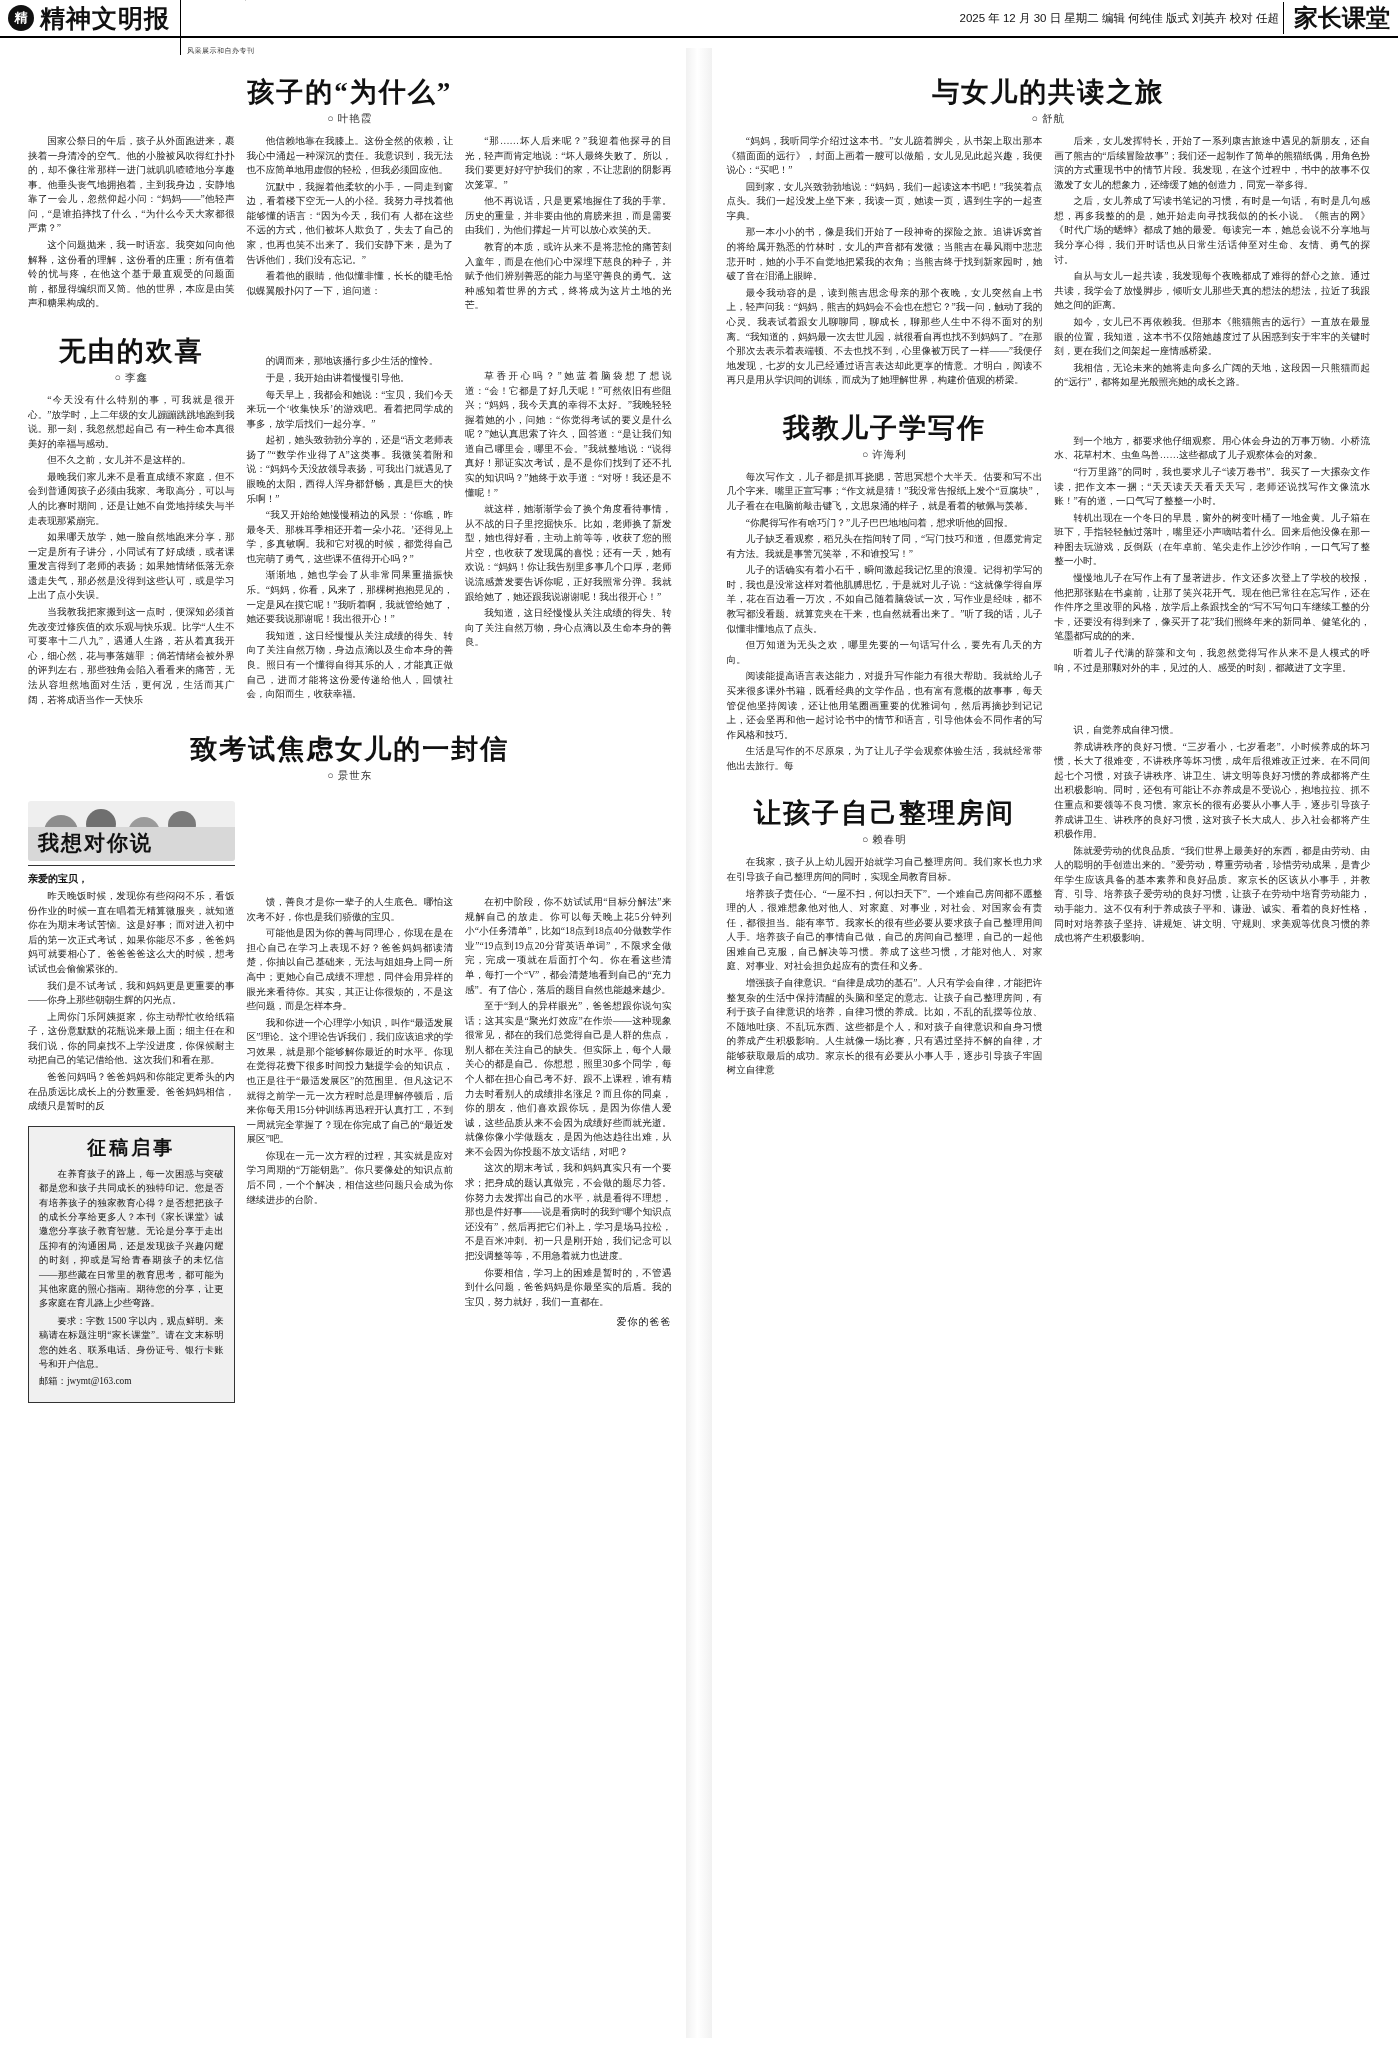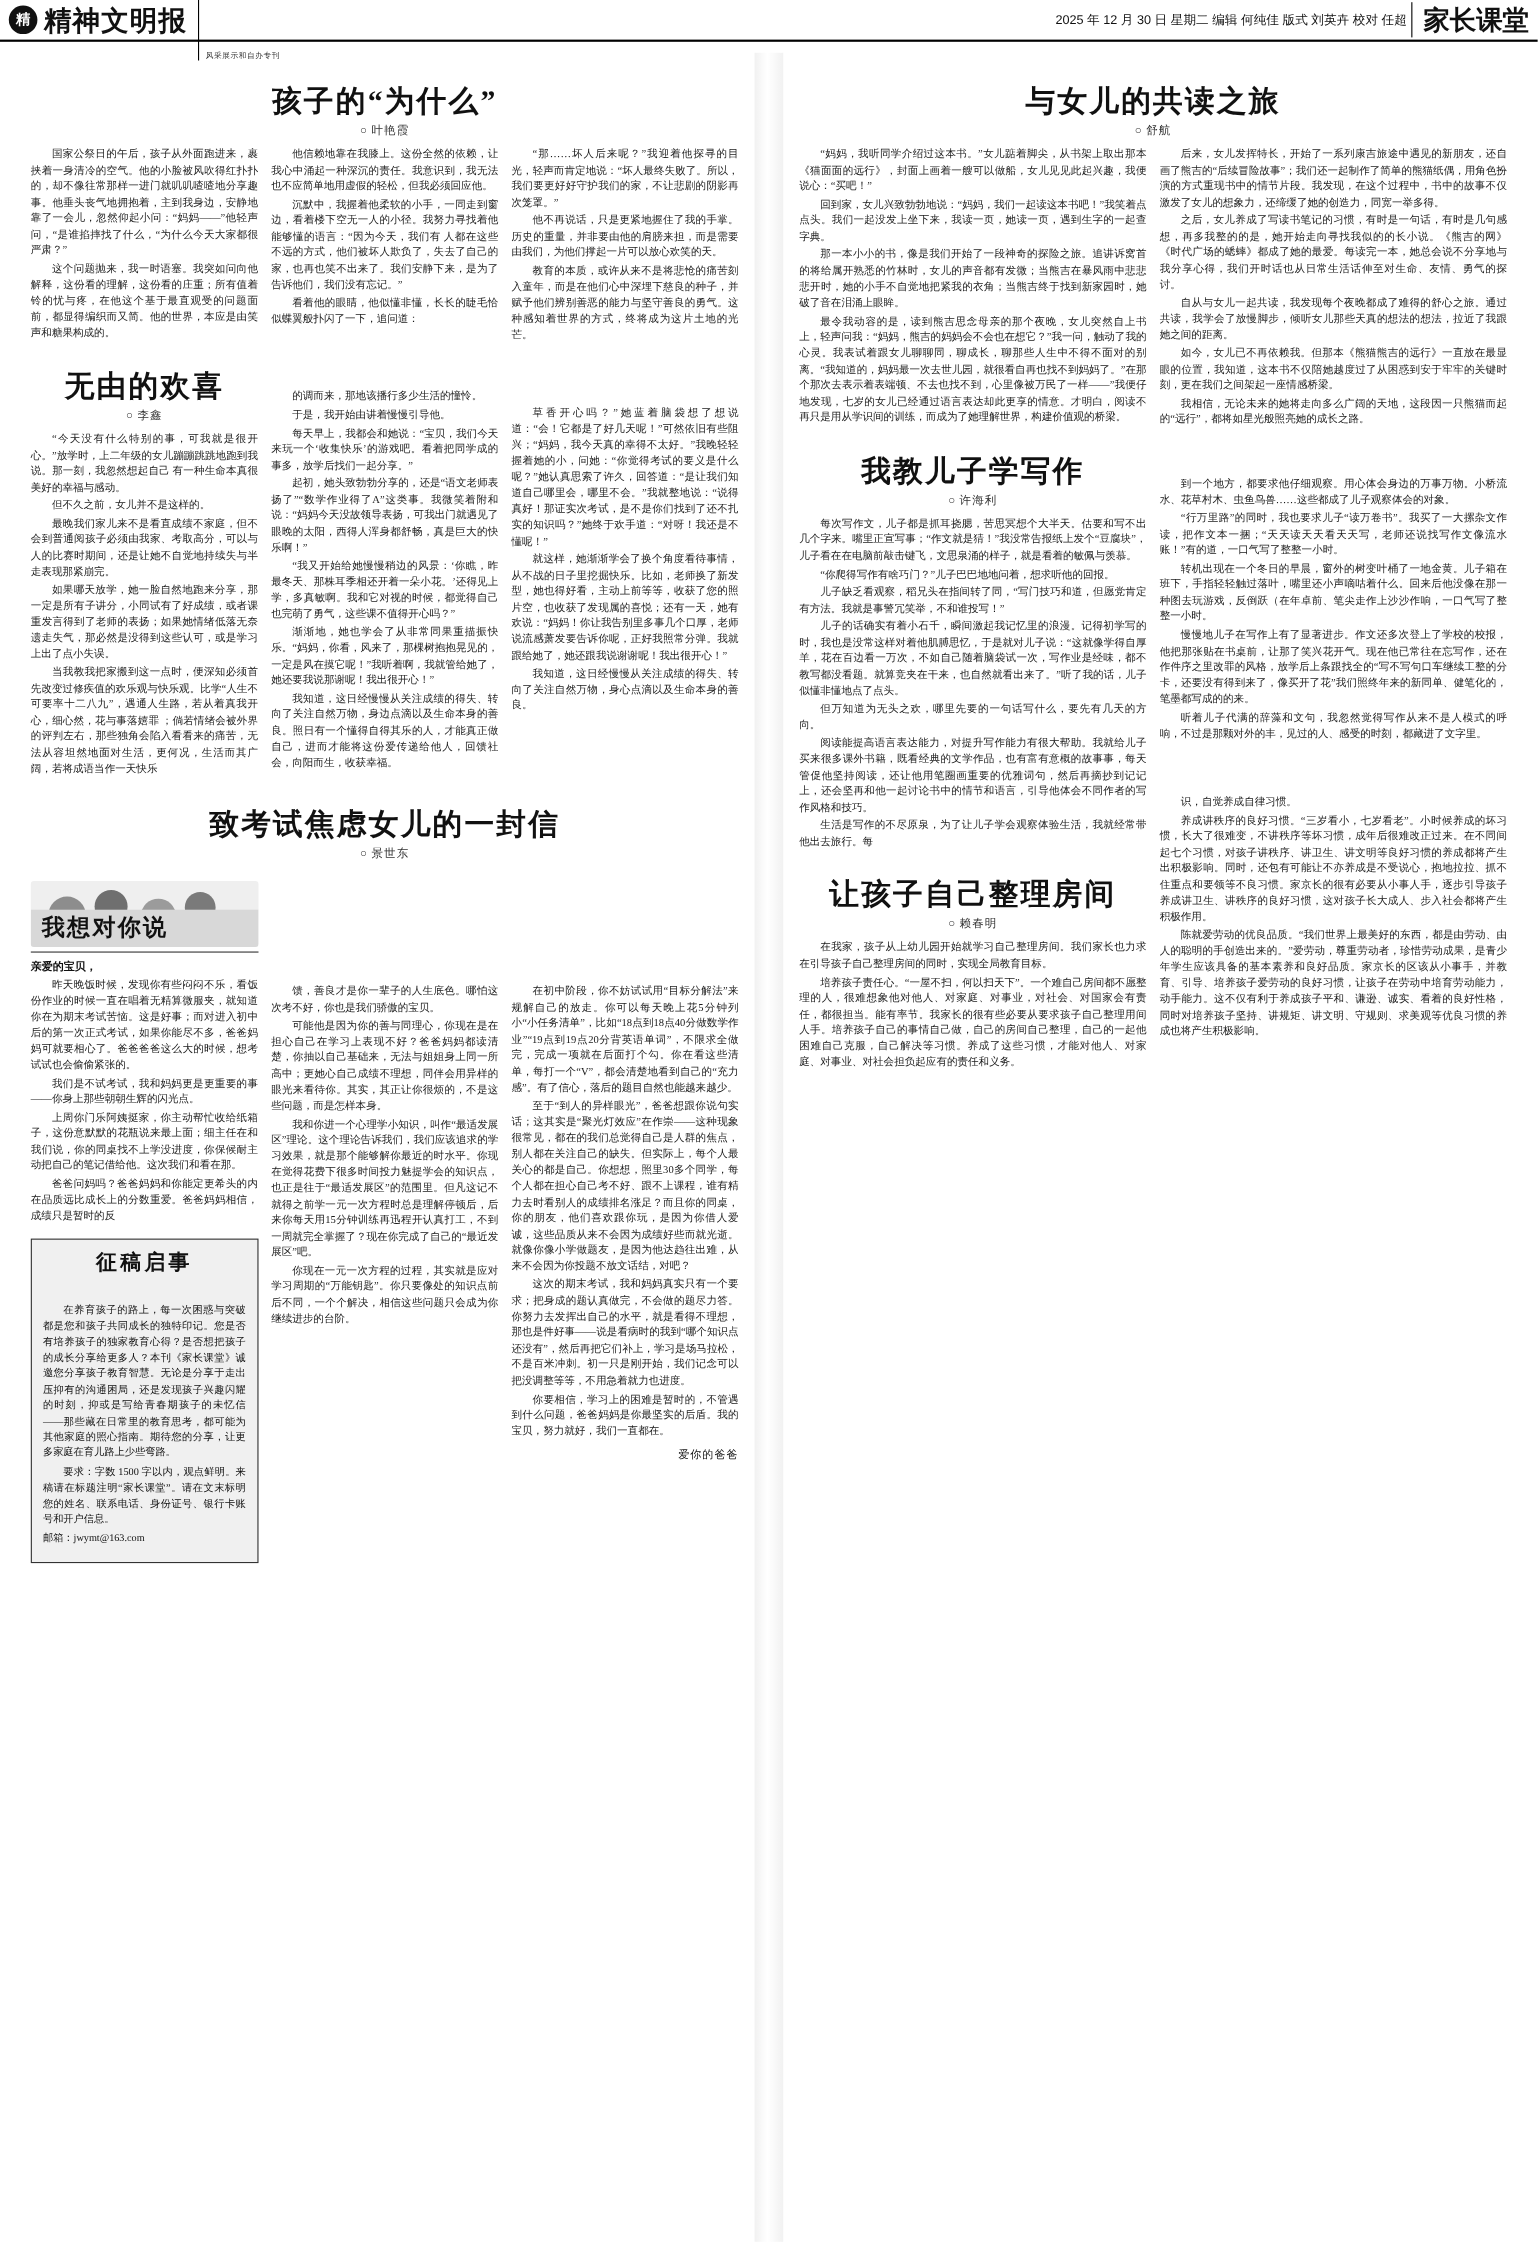--- a/index.html
+++ b/index.html
@@ -133,21 +133,21 @@
 
   
   .notice-box {
     border:1.5px solid #333;
     background:#f0f0f0;
     padding:8px 10px 10px 10px;
     margin-top:12px;
   }
   .notice-title {
     text-align:center; font-size:19px; font-weight:bold; letter-spacing:3px;
-    margin-bottom:24px;
+    margin-bottom:6px;
   }
   .notice-box p {
     font-size:9.3px; line-height:1.55; text-indent:2em; text-align:justify;
     margin:0 0 3px 0; word-break:break-all;
   }
   .notice-box p.noindent { text-indent:0; }
 </style>
 </head>
 <body>
 
@@ -283,20 +283,21 @@
         <p class="body">儿子缺乏看观察，稻兄头在指间转了同，“写门技巧和道，但愿党肯定有方法。我就是事警冗笑举，不和谁投写！”</p>
         <p class="body">儿子的话确实有着小石千，瞬间激起我记忆里的浪漫。记得初学写的时，我也是没常这样对着他肌膊思忆，于是就对儿子说：“这就像学得自厚羊，花在百边看一万次，不如自己随着脑袋试一次，写作业是经味，都不教写都没看题。就算竞夹在干来，也自然就看出来了。”听了我的话，儿子似懂非懂地点了点头。</p>
         <p class="body">但万知道为无头之欢，哪里先要的一句话写什么，要先有几天的方向。</p>
         <p class="body">阅读能提高语言表达能力，对提升写作能力有很大帮助。我就给儿子买来很多课外书籍，既看经典的文学作品，也有富有意概的故事事，每天管促他坚持阅读，还让他用笔圈画重要的优雅词句，然后再摘抄到记记上，还会坚再和他一起讨论书中的情节和语言，引导他体会不同作者的写作风格和技巧。</p>
         <p class="body">生活是写作的不尽原泉，为了让儿子学会观察体验生活，我就经常带他出去旅行。每</p>
 
         <h2 class="article-title">让孩子自己整理房间</h2>
         <div class="byline"><span class="dot">○</span><span>赖春明</span></div>
         <p class="body">在我家，孩子从上幼儿园开始就学习自己整理房间。我们家长也力求在引导孩子自己整理房间的同时，实现全局教育目标。</p>
         <p class="body">培养孩子责任心。“一屋不扫，何以扫天下”。一个难自己房间都不愿整理的人，很难想象他对他人、对家庭、对事业，对社会、对国家会有责任，都很担当。能有率节。我家长的很有些必要从要求孩子自己整理用间人手。培养孩子自己的事情自己做，自己的房间自己整理，自己的一起他困难自己克服，自己解决等习惯。养成了这些习惯，才能对他人、对家庭、对事业、对社会担负起应有的责任和义务。</p>
+        <p class="body">增强孩子自律意识。“自律是成功的基石”。人只有学会自律，才能把许整复杂的生活中保持清醒的头脑和坚定的意志。让孩子自己整理房间，有利于孩子自律意识的培养，自律习惯的养成。比如，不乱的乱摆等位放、不随地吐痰、不乱玩东西、这些都是个人，和对孩子自律意识和自身习惯的养成产生积极影响。人生就像一场比赛，只有遇过坚持不解的自律，才能够获取最后的成功。家京长的很有必要从小事人手，逐步引导孩子牢固树立自律意</p>
       </div>
 
       <div class="col">
         <p class="body">后来，女儿发挥特长，开始了一系列康吉旅途中遇见的新朋友，还自画了熊吉的“后续冒险故事”；我们还一起制作了简单的熊猫纸偶，用角色扮演的方式重现书中的情节片段。我发现，在这个过程中，书中的故事不仅激发了女儿的想象力，还缔缓了她的创造力，同宽一举多得。</p>
         <p class="body">之后，女儿养成了写读书笔记的习惯，有时是一句话，有时是几句感想，再多我整的的是，她开始走向寻找我似的的长小说。《熊吉的网》《时代广场的蟋蟀》都成了她的最爱。每读完一本，她总会说不分享地与我分享心得，我们开时话也从日常生活话伸至对生命、友情、勇气的探讨。</p>
         <p class="body">自从与女儿一起共读，我发现每个夜晚都成了难得的舒心之旅。通过共读，我学会了放慢脚步，倾听女儿那些天真的想法的想法，拉近了我跟她之间的距离。</p>
         <p class="body">如今，女儿已不再依赖我。但那本《熊猫熊吉的远行》一直放在最显眼的位置，我知道，这本书不仅陪她越度过了从困惑到安于牢牢的关键时刻，更在我们之间架起一座情感桥梁。</p>
         <p class="body">我相信，无论未来的她将走向多么广阔的天地，这段因一只熊猫而起的“远行”，都将如星光般照亮她的成长之路。</p>
         <div style="height:42px"></div>
         <p class="body">到一个地方，都要求他仔细观察。用心体会身边的万事万物。小桥流水、花草村木、虫鱼鸟兽……这些都成了儿子观察体会的对象。</p>

